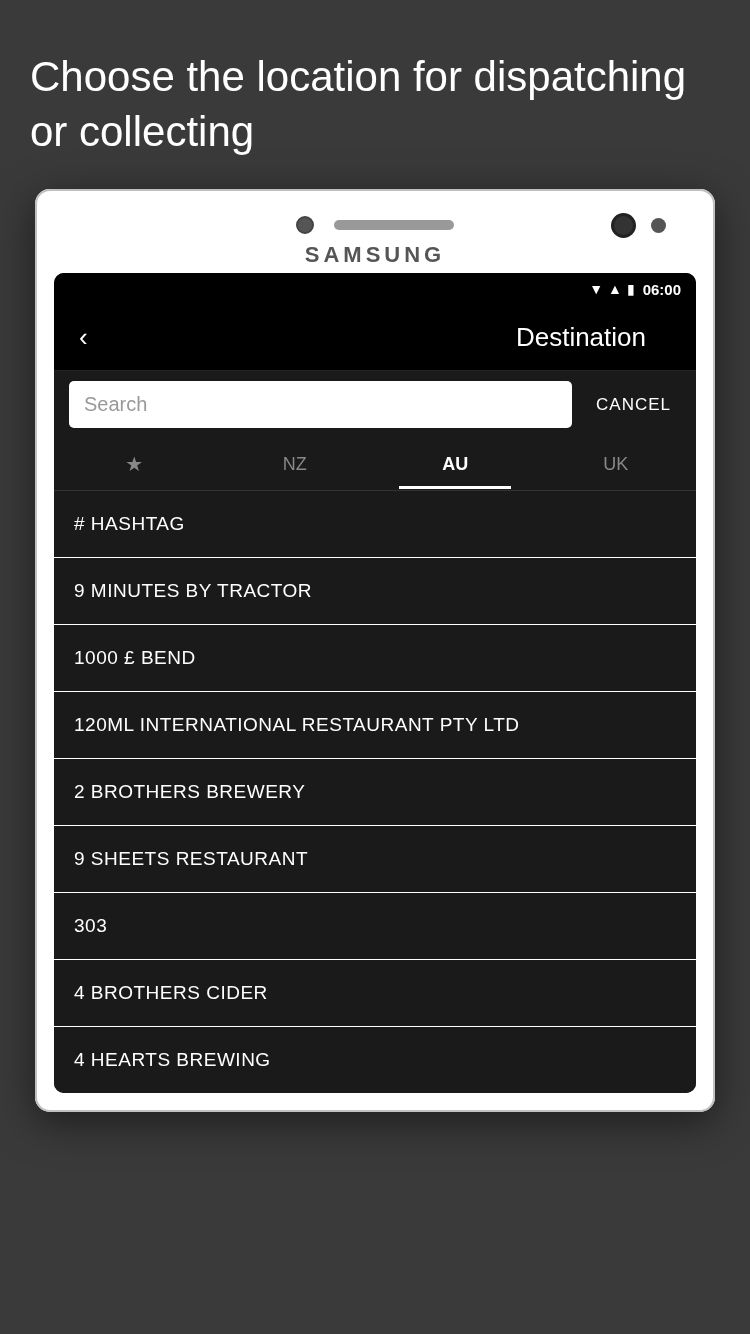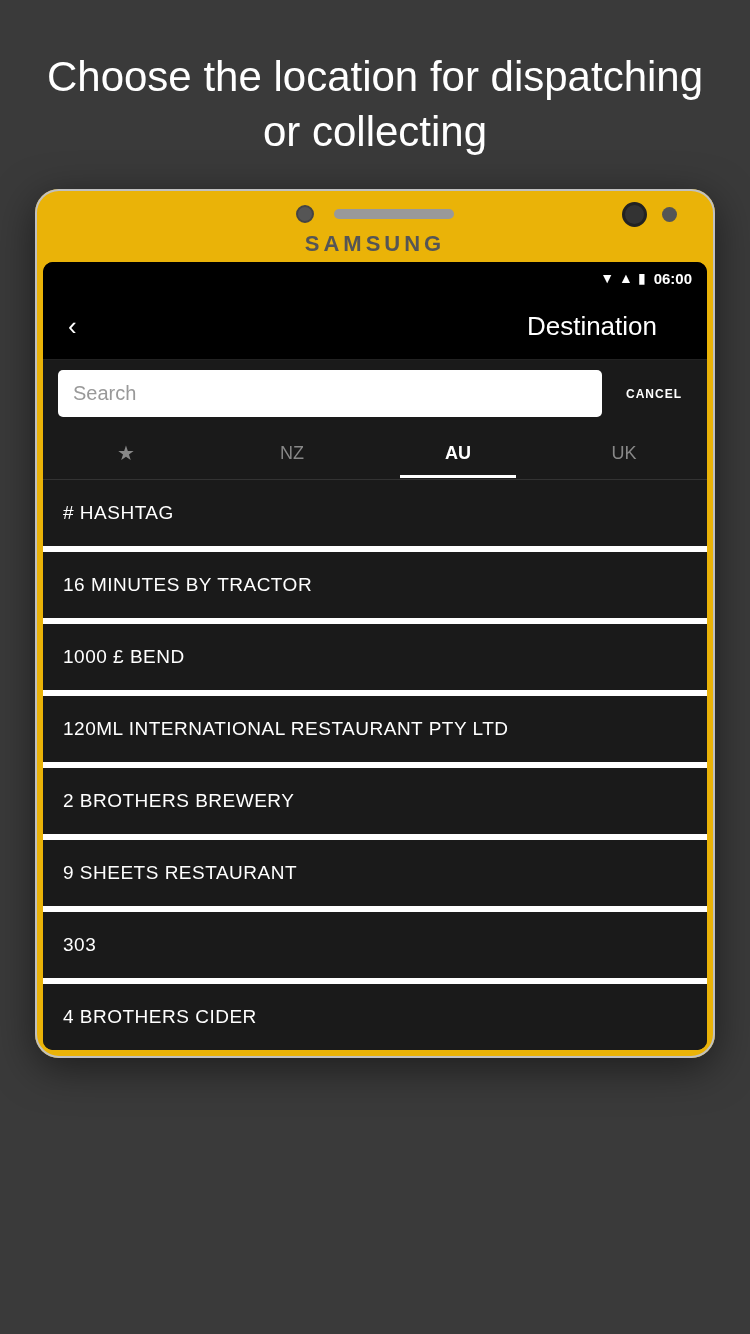--- a/index.html
+++ b/index.html
@@ -11,42 +11,41 @@
       font-family: 'Arial', sans-serif;
       overflow: hidden;
       display: flex;
       flex-direction: column;
       align-items: center;
     }
 
     .page-header {
       width: 100%;
       padding: 50px 30px 30px;
-      text-align: center;
     }
 
     .page-title {
       color: #ffffff;
       font-size: 42px;
       font-weight: 300;
       line-height: 1.3;
     }
 
     .phone-wrapper {
       position: relative;
       width: 680px;
       flex: 1;
     }
 
     .phone-outer {
       position: relative;
       width: 680px;
-      background: #eab308;
-      border-radius: 24px;
-      padding: 8px;
+      background: #ffffff;
+      border-radius: 15px;
+      padding: 19px;
       box-shadow: 0 10px 40px rgba(0,0,0,0.5), inset 0 0 0 2px #c0c0c0;
     }
 
     .phone-top-bar {
       display: flex;
       align-items: center;
       justify-content: center;
       padding: 8px 20px;
       gap: 20px;
       position: relative;
@@ -185,22 +184,22 @@
       color: #333;
       outline: none;
     }
 
     .search-input::placeholder {
       color: #999;
     }
 
     .cancel-button {
       color: #ffffff;
-      font-size: 12px;
-      font-weight: bold;
+      font-size: 17px;
+      font-weight: normal;
       cursor: pointer;
       padding: 5px 10px;
       letter-spacing: 1px;
     }
 
     
     .tabs-container {
       background: #1a1a1a;
       display: flex;
       align-items: center;
@@ -240,21 +239,21 @@
     .list-container {
       background: #1a1a1a;
       overflow: hidden;
     }
 
     .list-item {
       color: #ffffff;
       font-size: 19px;
       font-weight: 400;
       padding: 22px 20px;
-      border-bottom: 6px solid #ffffff;
+      border-bottom: 1px solid #ffffff;
       cursor: pointer;
       letter-spacing: 0.5px;
     }
 
     .list-item:last-child {
       border-bottom: none;
     }
   </style>
 </head>
 <body>
@@ -306,24 +305,25 @@
         <div class="tab-item active">
           <span>AU</span>
         </div>
         <div class="tab-item">
           <span>UK</span>
         </div>
       </div>
 
       <div class="list-container" id="list-container">
       <div class="list-item"># HASHTAG</div>
-          <div class="list-item">16 MINUTES BY TRACTOR</div>
+          <div class="list-item">9 MINUTES BY TRACTOR</div>
           <div class="list-item">1000 £ BEND</div>
           <div class="list-item">120ML INTERNATIONAL RESTAURANT PTY LTD</div>
           <div class="list-item">2 BROTHERS BREWERY</div>
           <div class="list-item">9 SHEETS RESTAURANT</div>
           <div class="list-item">303</div>
           <div class="list-item">4 BROTHERS CIDER</div>
+          <div class="list-item">4 HEARTS BREWING</div>
         </div>
 
     </div>
   </div>
 </div>
 
 </body></html>

